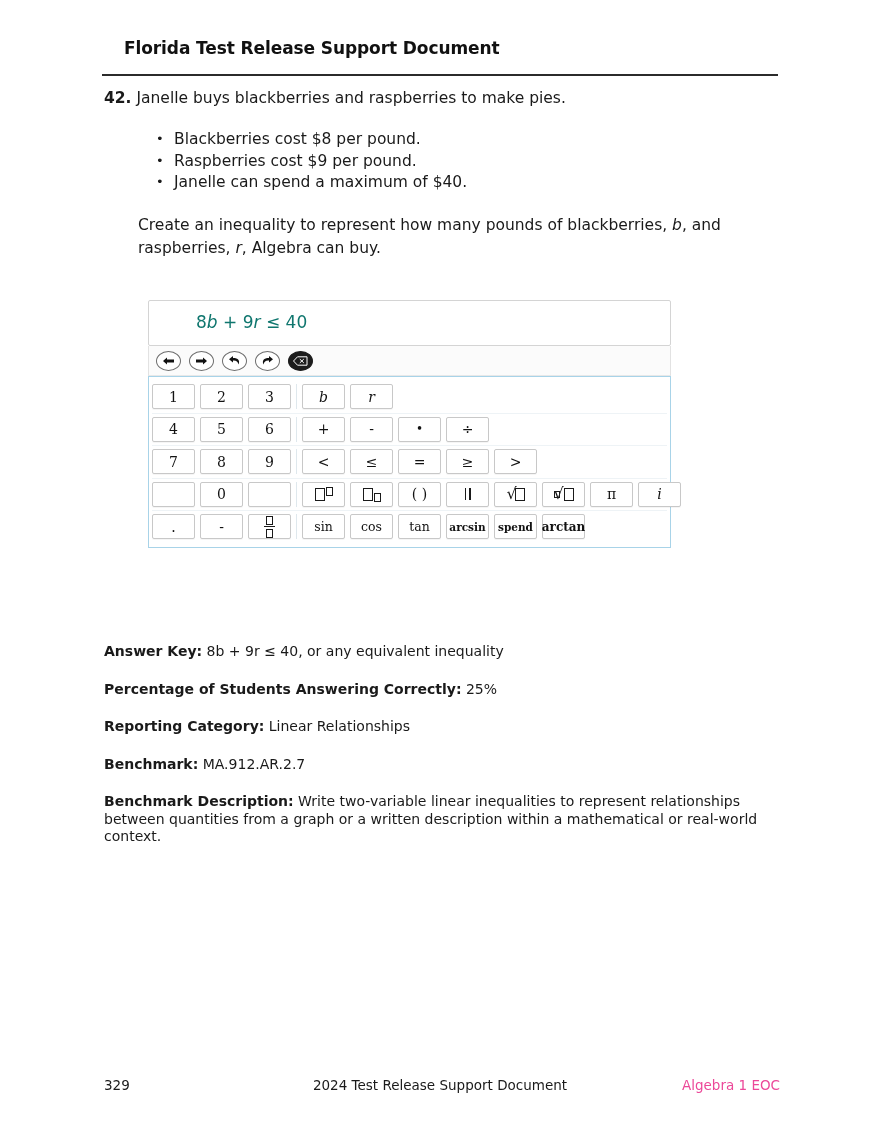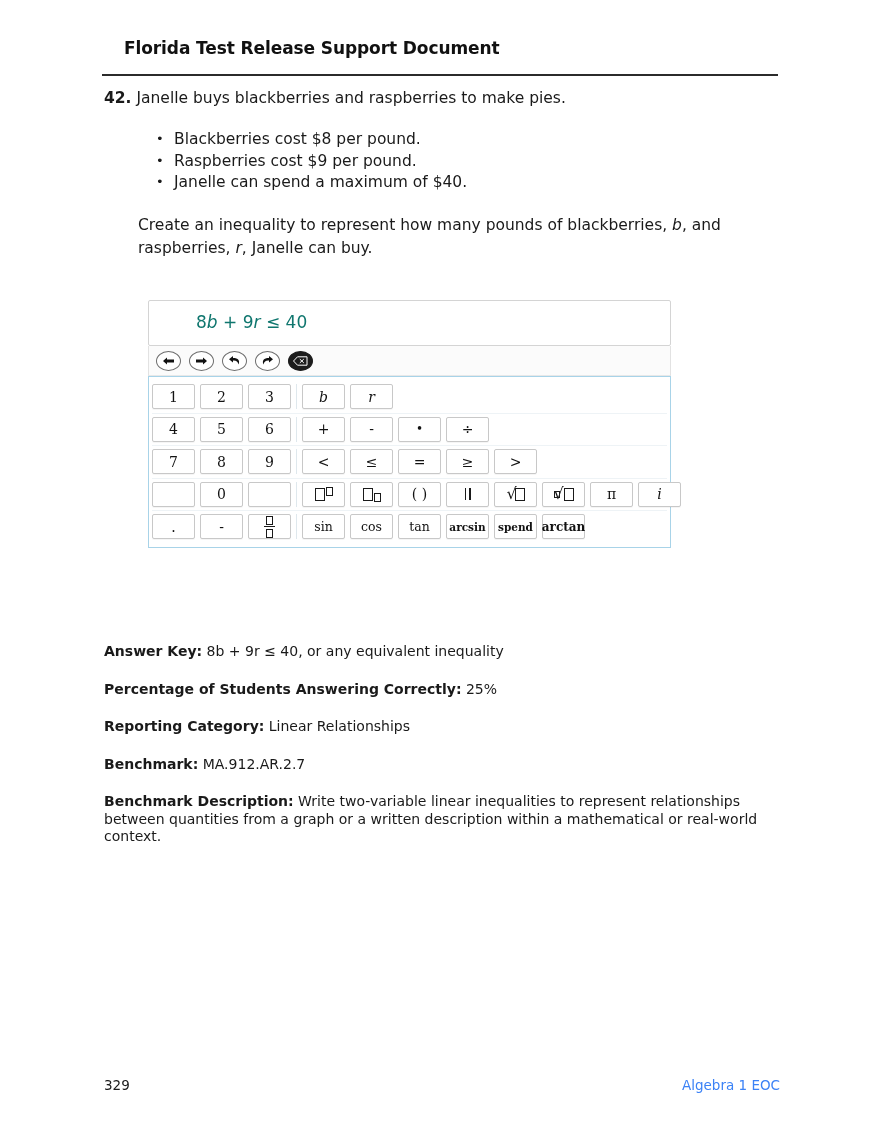--- a/index.html
+++ b/index.html
@@ -270,21 +270,21 @@
     top: 0;
     width: 880px;
     text-align: center;
     font-size: 13.5px;
   }
   .f-right {
     position: absolute;
     right: 100px;
     top: 0;
     font-size: 13.5px;
-    color: #3b82f6;
+    color: #ec4899;
     margin-left: 6px;
   }
 </style>
 </head>
 <body>
 
 <div class="page">
 
   <div class="doc-title">Florida Test Release Support Document</div>
   <div class="header-rule"></div>
@@ -294,21 +294,21 @@
   </div>
 
   <div class="bullets">
     <div>Blackberries cost $8 per pound.</div>
     <div>Raspberries cost $9 per pound.</div>
     <div>Janelle can spend a maximum of $40.</div>
   </div>
 
   <div class="prompt">
     <span>Create an inequality to represent how many pounds of blackberries, </span><span class="ital">b</span><span>,</span>
-    <span>and raspberries, </span><span class="ital">r</span><span>, Janelle can buy.</span>
+    <span>and raspberries, </span><span class="ital">r</span><span>, Algebra can buy.</span>
   </div>
 
   <div class="eq-widget">
 
     <div class="answer-box">
       <div class="answer-text"><span>8</span><span class="v">b</span><span> + </span><span>9</span><span class="v">r</span><span> ≤ </span><span>40</span></div>
     </div>
 
     <div class="eq-toolbar">
       <div class="tb-btn">
@@ -474,16 +474,17 @@
   <div class="meta">
     <p><b>Answer Key:</b><span> 8b + 9r ≤ 40, or any equivalent inequality</span></p>
     <p><b>Percentage of Students Answering Correctly:</b><span> 25%</span></p>
     <p><b>Reporting Category:</b><span> Linear Relationships</span></p>
     <p><b>Benchmark:</b><span> MA.912.AR.2.7</span></p>
     <p class="desc"><b>Benchmark Description:</b><span> Write two-variable linear inequalities to represent relationships between quantities from a graph or a written description within a mathematical or real-world context.</span></p>
   </div>
 
   <div class="footer">
     <div class="f-page">329</div>
+    <div class="f-center">2024 Test Release Support Document</div>
     <div class="f-right">Algebra 1 EOC</div>
   </div>
 
 </div>
 
 </body></html>

